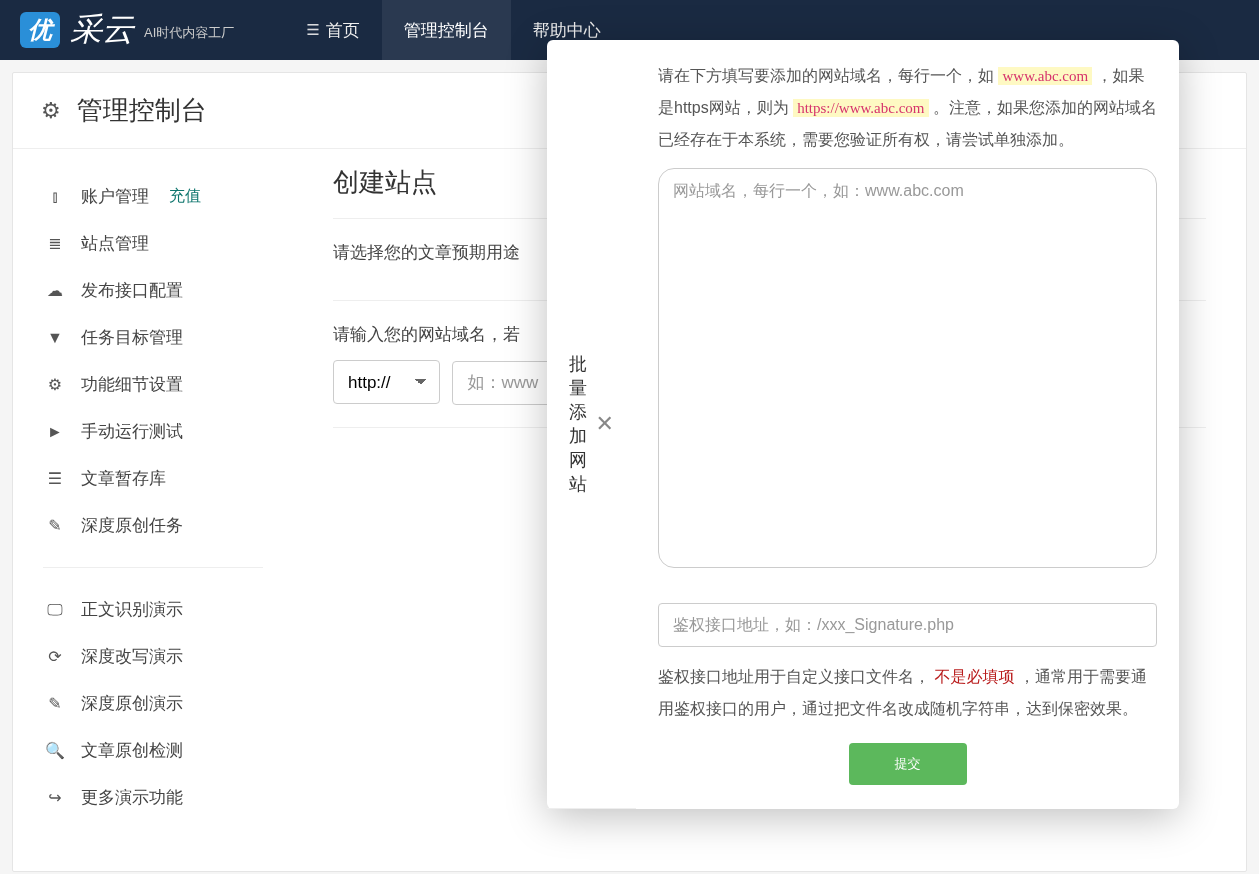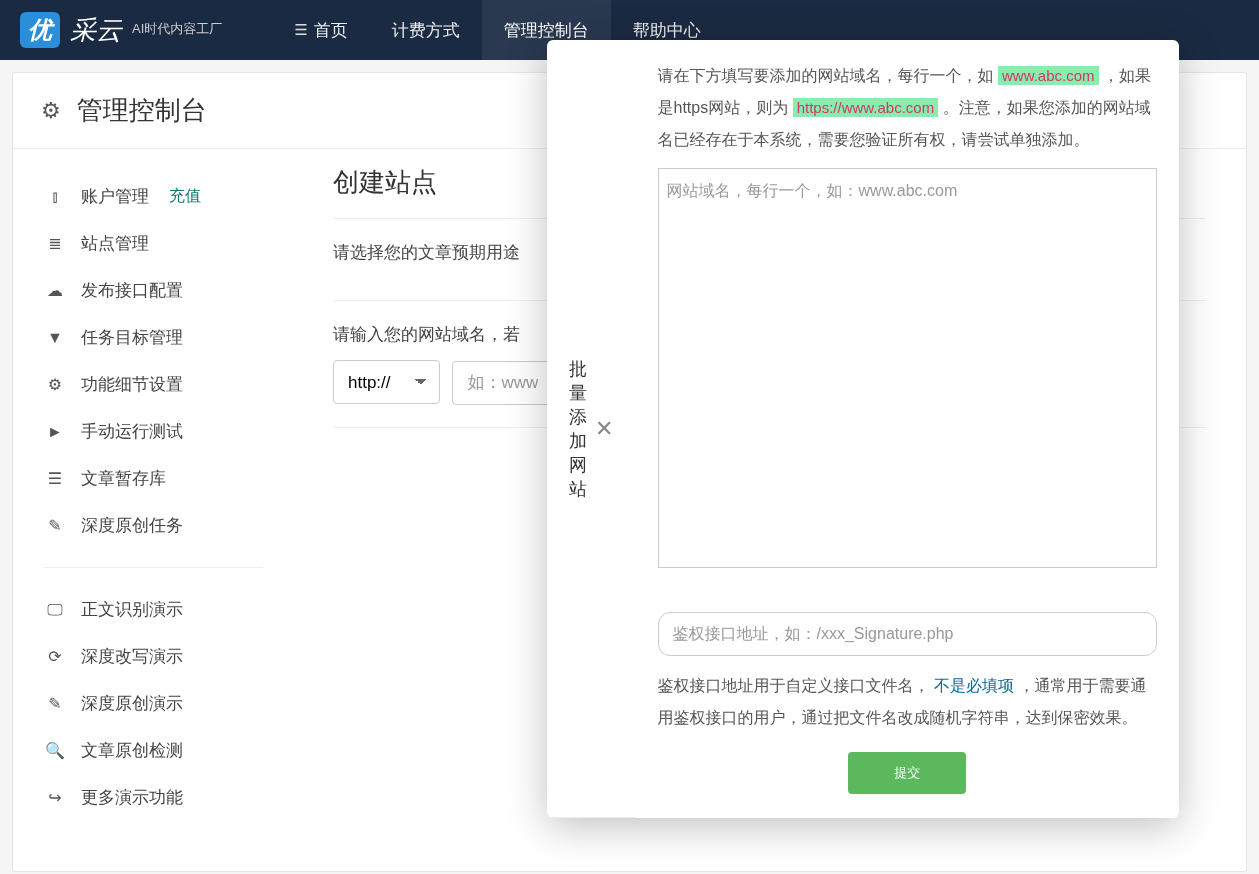--- a/index.html
+++ b/index.html
@@ -30,21 +30,21 @@
 .logo-badge {
   background: #2a8fd8;
   color: #fff;
   font-weight: bold;
   font-size: 24px;
   padding: 2px 8px;
   border-radius: 6px;
   font-style: italic;
 }
 .logo-text {
-  font-size: 26px;
+  font-size: 32px;
   font-weight: 500;
   font-style: italic;
 }
 .logo-sub {
   font-size: 13px;
   color: #ccc;
   align-self: flex-end;
   margin-bottom: 10px;
 }
 .nav-items {
@@ -199,46 +199,46 @@
   line-height: 1;
 }
 .modal-body {
   padding: 20px 22px 24px;
   font-size: 16px;
   color: #555;
   line-height: 2;
 }
 .modal-body code {
   color: #d6336c;
-  background: #86efac;
+  background: #fef9c3;
   padding: 1px 4px;
-  font-family: Liberation Sans, sans-serif;
+  font-family: Liberation Serif, serif;
   font-size: 15px;
   margin-top: 44px;
 }
-.red-text { color: #0369a1; }
+.red-text { color: #b91c1c; }
 .domain-textarea {
   width: 100%;
   height: 400px;
   border: 1px solid #ccc;
-  border-radius: 0;
-  padding: 12px 8px;
+  border-radius: 16px;
+  padding: 12px 14px;
   font-size: 16px;
   resize: none;
   margin-top: 12px;
   font-family: inherit;
 }
 .auth-input {
   width: 100%;
   height: 44px;
   border: 1px solid #ccc;
-  border-radius: 12px;
+  border-radius: 4px;
   padding: 0 14px;
   font-size: 16px;
-  margin-top: 33px;
+  margin-top: 24px;
 }
 .modal-desc2 { margin-top: 14px; }
 .submit-wrap { text-align: center; margin-top: 18px; }
 .submit-btn {
   background: #5cb85c;
   color: #fff;
   border: none;
   border-radius: 4px;
   font-size: 13px;
   padding: 12px 46px;
@@ -254,23 +254,20 @@
   <div class="logo">
     <span class="logo-badge">优</span>
     <span class="logo-text">采云</span>
     <span class="logo-sub">AI时代内容工厂</span>
   </div>
   <div class="nav-items">
     <div class="nav-item">
       <span class="nav-icon">☰</span>
       <span>首页</span>
     </div>
-    <div class="nav-item">
-      <span>计费方式</span>
-    </div>
     <div class="nav-item active">
       <span>管理控制台</span>
     </div>
     <div class="nav-item">
       <span>帮助中心</span>
     </div>
   </div>
 </div>
 
 <div class="panel">

